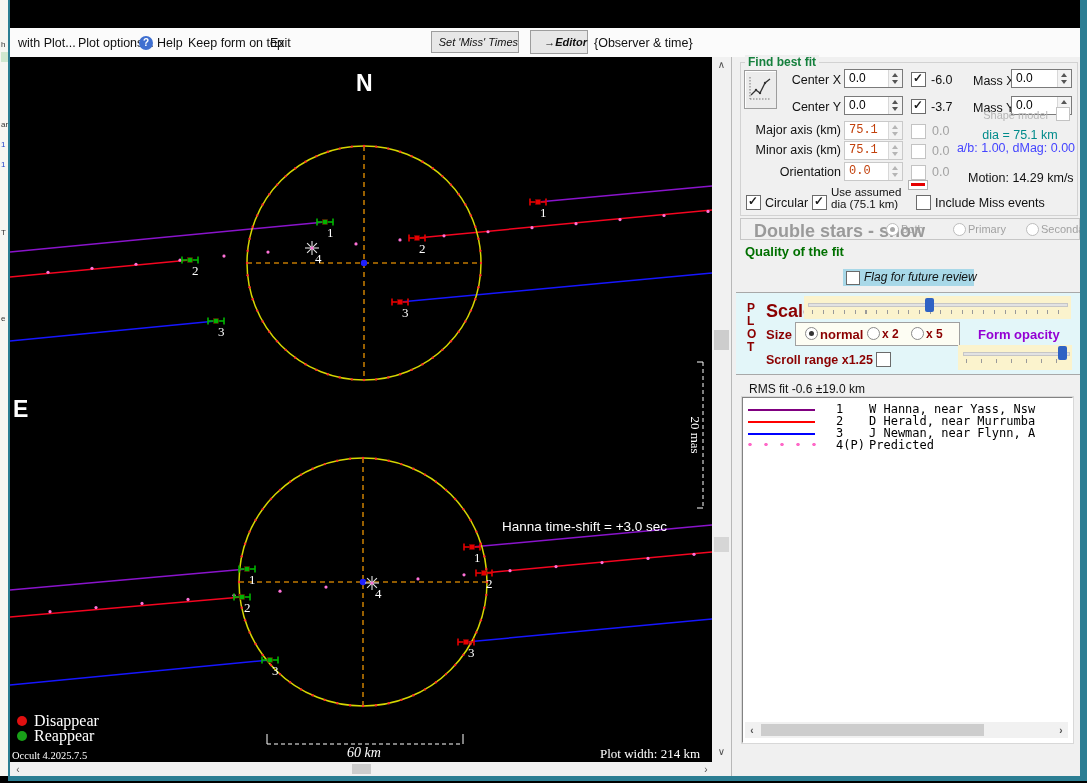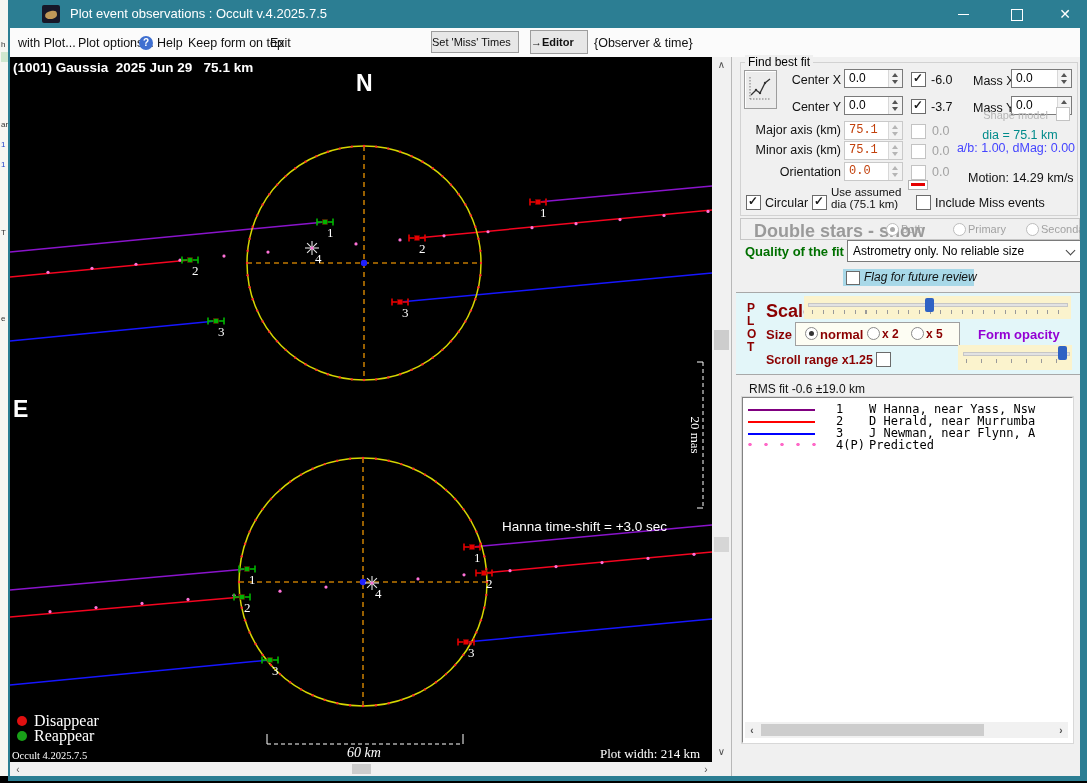--- a/index.html
+++ b/index.html
@@ -16,38 +16,38 @@
   #appicon i{position:absolute;left:3px;top:6px;width:12px;height:8px;background:#c09858;border-radius:60% 40% 50% 50%;transform:rotate(-8deg);}
   #wintitle{left:62px;top:6px;color:#fff;font-size:13px;}
   .winbtn{top:0;width:34px;height:28px;color:#fff;text-align:center;line-height:28px;font-size:13px;}
   #btn-max i{display:inline-block;width:10px;height:10px;border:1.4px solid #fff;vertical-align:middle;}
   #btn-min i{display:inline-block;width:11px;border-top:1.6px solid #fff;vertical-align:middle;}
   
   #menubar{left:10px;top:28px;width:1070px;height:29px;background:#fbfbfb;border-bottom:1px solid #dcdcdc;}
   .mitem{top:7px;font-size:12.5px;color:#111;}
   #helpicon{left:139px;top:36px;width:14px;height:14px;border-radius:50%;background:#3f6fd0;color:#fff;
             font-size:10px;font-weight:bold;text-align:center;line-height:14px;}
-  .mbtn{background:#e7e7e7;border:1px solid #9d9d9d;text-align:left;color:#111;}
+  .mbtn{background:#e7e7e7;border:1px solid #9d9d9d;text-align:right;color:#111;font-style:italic;}
   
   #plotarea{left:10px;top:57px;width:702px;height:703px;background:#000;}
   #hdr1,#hdr2{left:13px;font-size:13.5px;font-weight:bold;color:#fff;}
   #lblN{left:356px;top:70px;font-size:23px;font-weight:bold;color:#fff;}
   #lblE{left:13px;top:396px;font-size:23px;font-weight:bold;color:#fff;}
   .legdot{width:10px;height:10px;border-radius:50%;}
   .legtxt{font-family:"Liberation Serif",serif;font-size:16px;color:#fff;}
   #occver{left:12px;top:750px;font-family:"Liberation Serif",serif;font-size:10.5px;color:#fff;}
   #plotwidth{left:555px;top:746px;width:145px;text-align:right;font-family:"Liberation Serif",serif;font-size:13px;color:#fff;}
   
   .sbtrack{background:#f1f1f1;}
   .sbthumb{background:#cdcdcd;}
   .sbarrow{color:#505050;font-size:10px;text-align:center;}
   
   #panel{left:731px;top:57px;width:349px;height:719px;background:#f0f0f0;border-left:1px solid #b8b8b8;}
   .grpbox{border:1px solid #d2d2d2;}
-  .grplabel{font-size:12px;color:#000000;background:#f0f0f0;padding:0 3px;}
+  .grplabel{font-size:12px;color:#15803d;background:#f0f0f0;padding:0 3px;font-weight:bold;}
   .flabel{font-size:12.5px;color:#111;}
   .flabel.r{text-align:right;}
   .gray{color:#a2a2a2;}
   .spin{position:absolute;height:17px;background:#fff;border:1px solid #7a7a7a;font-size:12px;color:#000;}
   .spin .val{position:absolute;left:4px;top:1px;}
   .spin .ar{position:absolute;right:0;top:0;width:13px;height:100%;background:#f3f3f3;border-left:1px solid #d8d8d8;}
   .spin .ar i{position:absolute;left:3px;width:0;height:0;border-left:3.5px solid transparent;border-right:3.5px solid transparent;}
   .spin .ar i.up{top:3px;border-bottom:4px solid #555;}
   .spin .ar i.dn{bottom:3px;border-top:4px solid #555;}
   .spin.dis{border-color:#c9c9c9;}
@@ -92,29 +92,20 @@
   <div id="sliver" class="abs">
     <span style="top:40px">h</span>
       <span style="top:120px">ar</span>
       <span style="top:228px">T</span>
     <span style="top:314px">e</span>
       <span style="top:140px;color:#2244cc">1</span>
       <span style="top:160px;color:#2244cc">1</span>
     <span style="top:52px;display:block;width:8px;height:10px;background:#cfe8cf"></span>
   </div>
 
-  <div id="titlebar" class="abs">
-    <div id="appicon" class="abs">
-        <i></i>
-      </div>
-    <div id="wintitle" class="abs">Plot event observations : Occult v.4.2025.7.5</div>
-    <div class="winbtn abs" id="btn-min" style="left:938px"><i></i></div>
-    <div class="winbtn abs" id="btn-max" style="left:992px"><i></i></div>
-    <div class="winbtn abs" style="left:1040px;font-size:14px">✕</div>
-  </div>
 
   <div id="menubar" class="abs"></div>
   <div class="mitem abs" style="left:18px;top:36px">with Plot...</div>
   <div class="mitem abs" style="left:78px;top:36px">Plot options...</div>
   <div id="helpicon" class="abs">?</div>
   <div class="mitem abs" style="left:157px;top:36px">Help</div>
   <div class="mitem abs" style="left:188px;top:36px">Keep form on top</div>
   <div class="mitem abs" style="left:270px;top:36px">Exit</div>
   <div class="mbtn abs" style="left:431px;top:31px;width:86px;height:20px;font-size:11px;line-height:20px">Set 'Miss' Times</div>
   <div class="mbtn abs" style="left:530px;top:30px;width:56px;height:22px;font-size:11px;font-weight:bold;line-height:22px">→Editor</div>
@@ -394,21 +385,20 @@
       <text x="502" y="531" fill="#fff" font-size="13.5" font-family="Liberation Sans,sans-serif">Hanna time-shift = +3.0 sec</text>
       <line x1="697" y1="362" x2="703" y2="362" stroke="#fff" stroke-width="1"></line>
       <line x1="703" y1="362" x2="703" y2="508" stroke="#fff" stroke-width="1" stroke-dasharray="4 3"></line>
       <line x1="697" y1="508" x2="703" y2="508" stroke="#fff" stroke-width="1"></line>
       <text x="691" y="435" transform="rotate(90 691 435)" text-anchor="middle" fill="#fff" font-size="13" font-family="Liberation Serif,serif">20 mas</text>
       <line x1="267" y1="734" x2="267" y2="744" stroke="#fff" stroke-width="1"></line>
       <line x1="267" y1="744" x2="463" y2="744" stroke="#fff" stroke-width="1" stroke-dasharray="4 3"></line>
       <line x1="463" y1="734" x2="463" y2="744" stroke="#fff" stroke-width="1"></line>
       <text x="364" y="757" text-anchor="middle" fill="#fff" font-size="14" font-style="italic" font-family="Liberation Serif,serif">60 km</text>
     </svg>
-  <div id="hdr1" class="abs pre" style="top:60px">(1001) Gaussia  2025 Jun 29   75.1 km</div>
   <div id="lblN" class="abs">N</div>
   <div id="lblE" class="abs">E</div>
   <div class="legdot abs" style="left:17px;top:716px;background:#e01010"></div>
   <div class="legtxt abs" style="left:34px;top:712px">Disappear</div>
   <div class="legdot abs" style="left:17px;top:731px;background:#18a018"></div>
   <div class="legtxt abs" style="left:34px;top:727px">Reappear</div>
   <div id="occver" class="abs">Occult 4.2025.7.5</div>
   <div id="plotwidth" class="abs">Plot width: 214 km</div>
 
   <div class="sbtrack abs" style="left:712px;top:57px;width:19px;height:705px"></div>
@@ -531,24 +521,20 @@
   <div class="abs" style="left:740px;top:218px;width:338px;height:20px;border:1px solid #c6c6c6"></div>
   <div class="abs" style="left:754px;top:221px;font-size:18px;font-weight:bold;color:#9a9a9a">Double stars - show</div>
   <div class="rb dis sel abs" style="left:886px;top:223px"></div>
   <div class="abs gray" style="left:901px;top:223px;font-size:11px">Both</div>
   <div class="rb dis abs" style="left:953px;top:223px"></div>
   <div class="abs gray" style="left:968px;top:223px;font-size:11px">Primary</div>
   <div class="rb dis abs" style="left:1026px;top:223px"></div>
   <div class="abs gray" style="left:1041px;top:223px;font-size:11px">Secondary</div>
 
   <div id="qualitylabel" class="abs" style="left:745px;top:244px">Quality of the fit</div>
-  <div class="combo abs" style="left:847px;top:240px;width:233px;height:20px">
-    <span style="position:absolute;left:5px;top:3px">Astrometry only. No reliable size</span>
-    <span class="chev"></span>
-    </div>
 
   <div id="flaghl" class="abs" style="left:843px;top:269px;width:131px;height:17px"></div>
   <div class="cb abs" style="left:846px;top:271px;width:12px;height:12px"></div>
   <div id="flaglabel" class="abs" style="left:864px;top:270px">Flag for future review</div>
 
   <div id="plotbox" class="abs" style="left:736px;top:292px;width:346px;height:81px"></div>
   <div class="darkred abs" style="left:747px;top:302px;font-size:12px;line-height:13px">
     <div>P</div>
       <div>L</div>
       <div>O</div>

